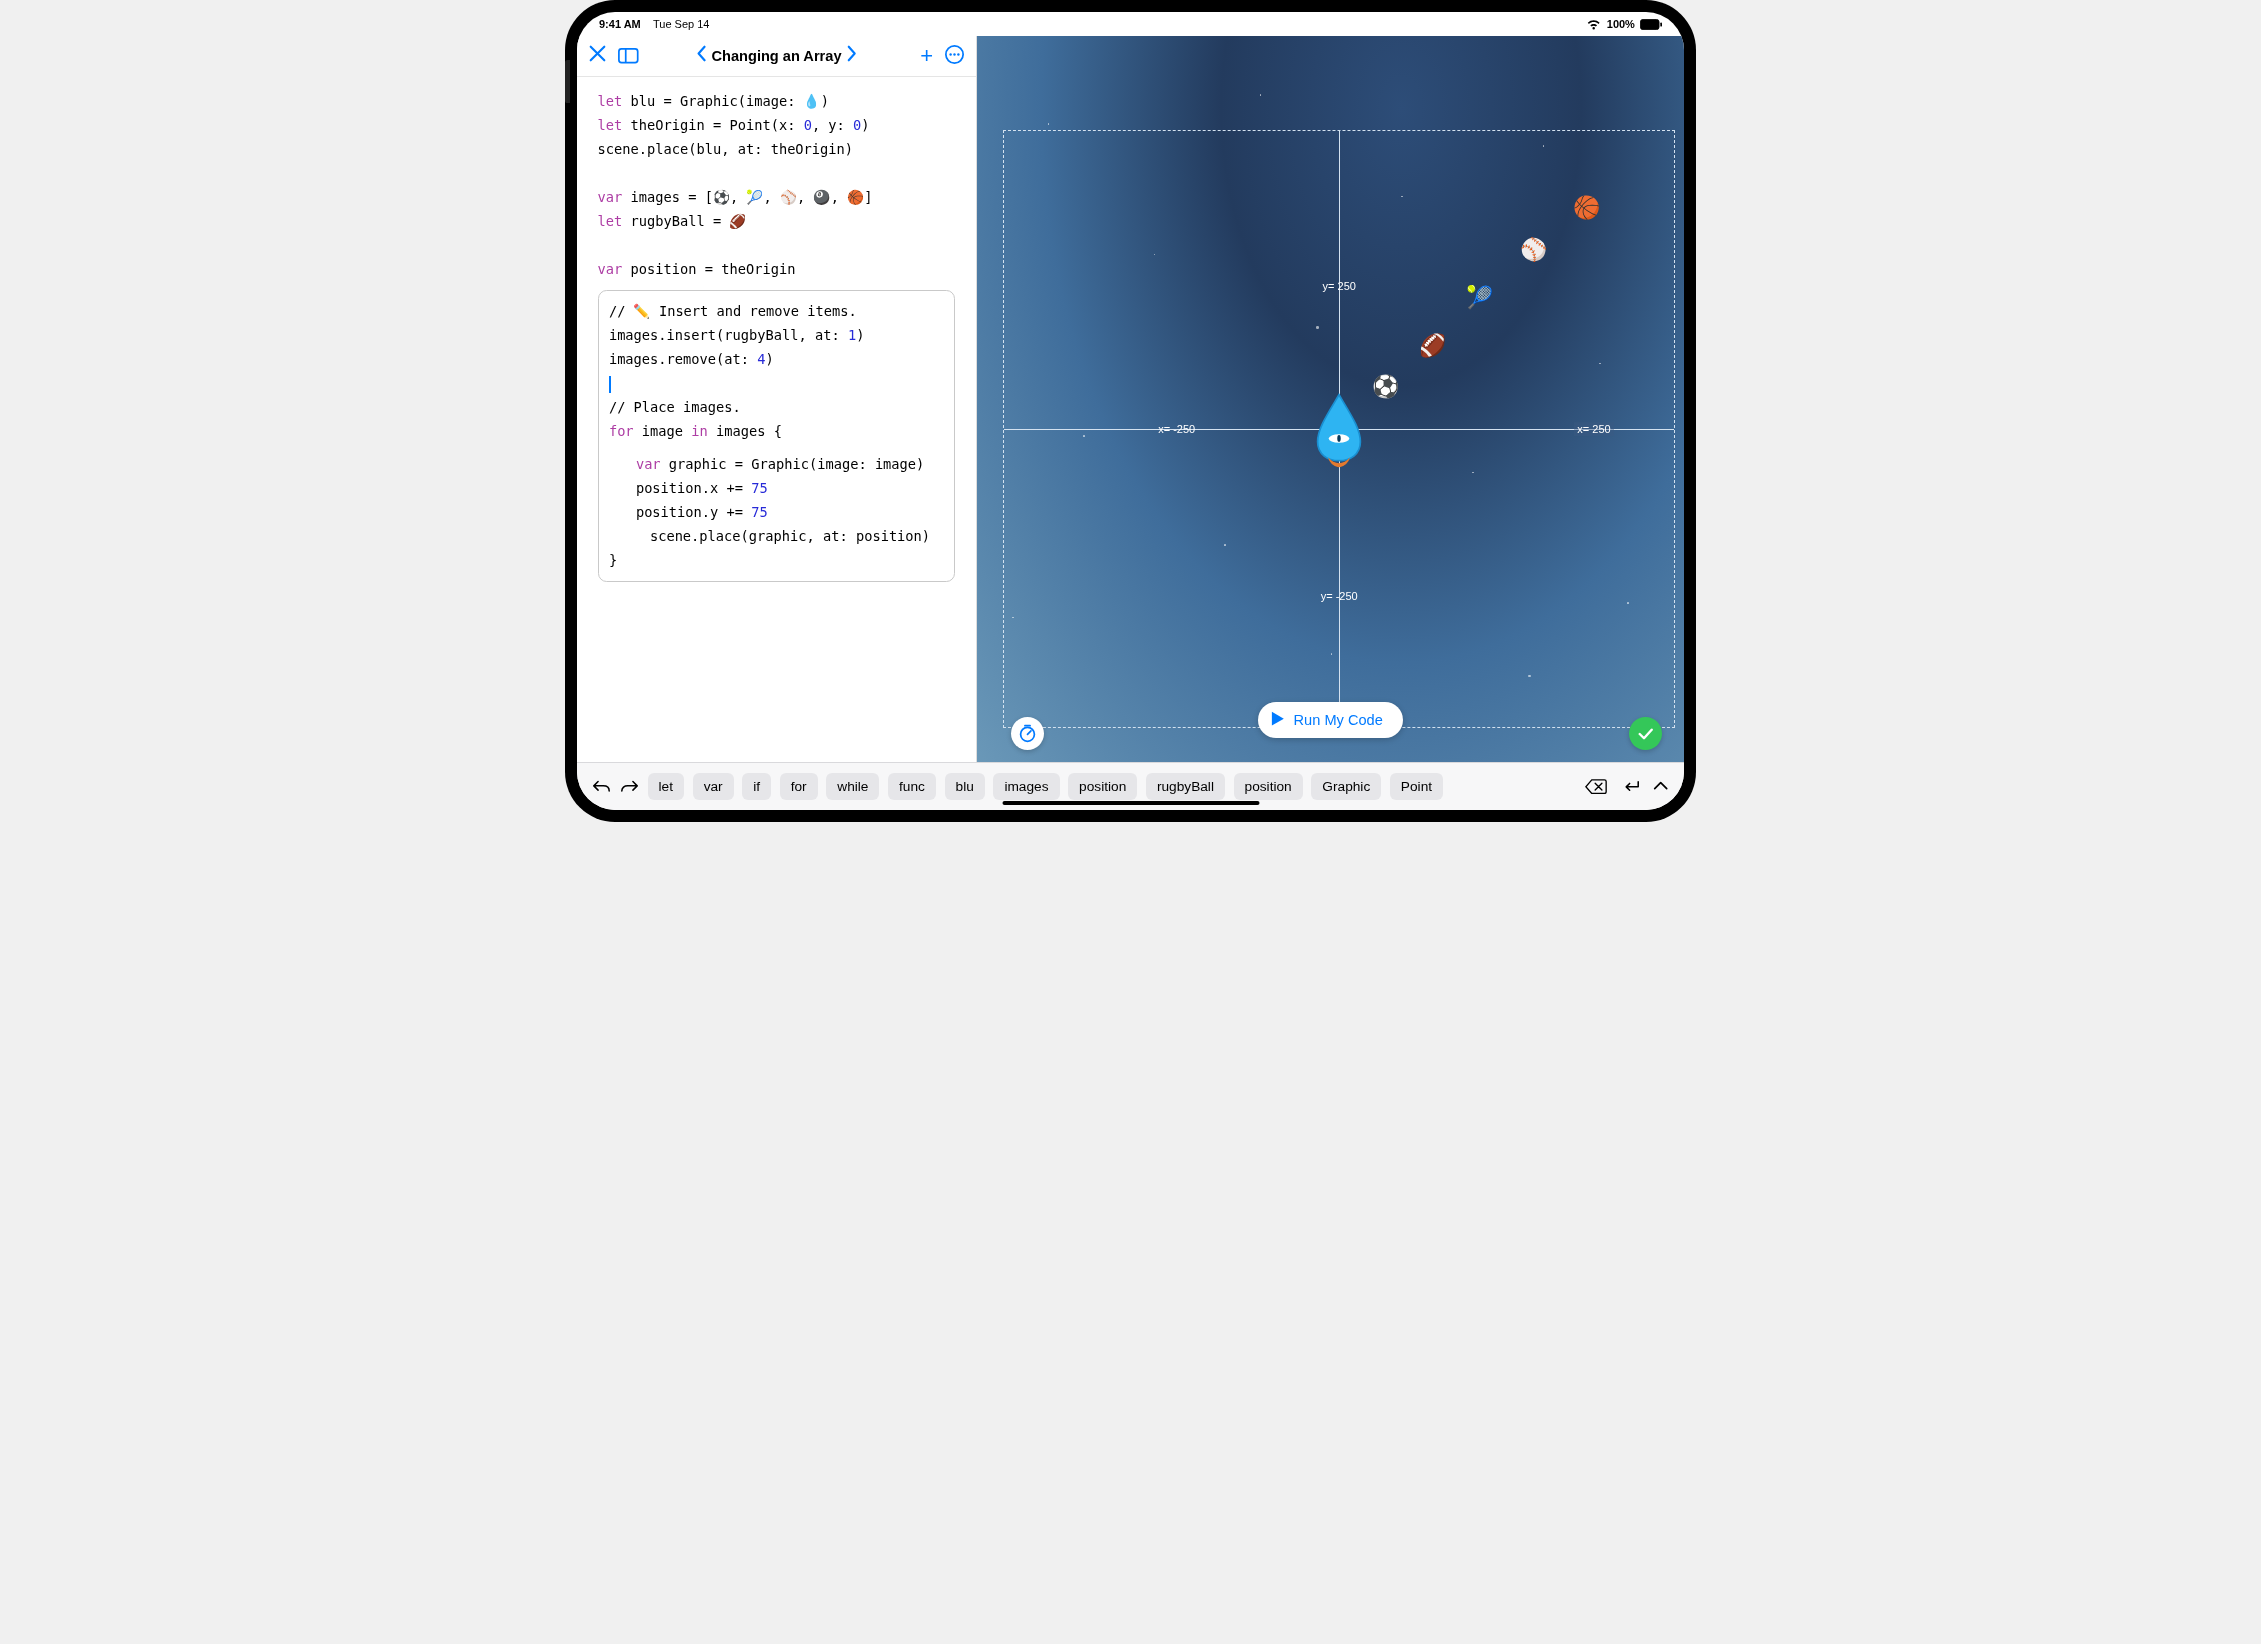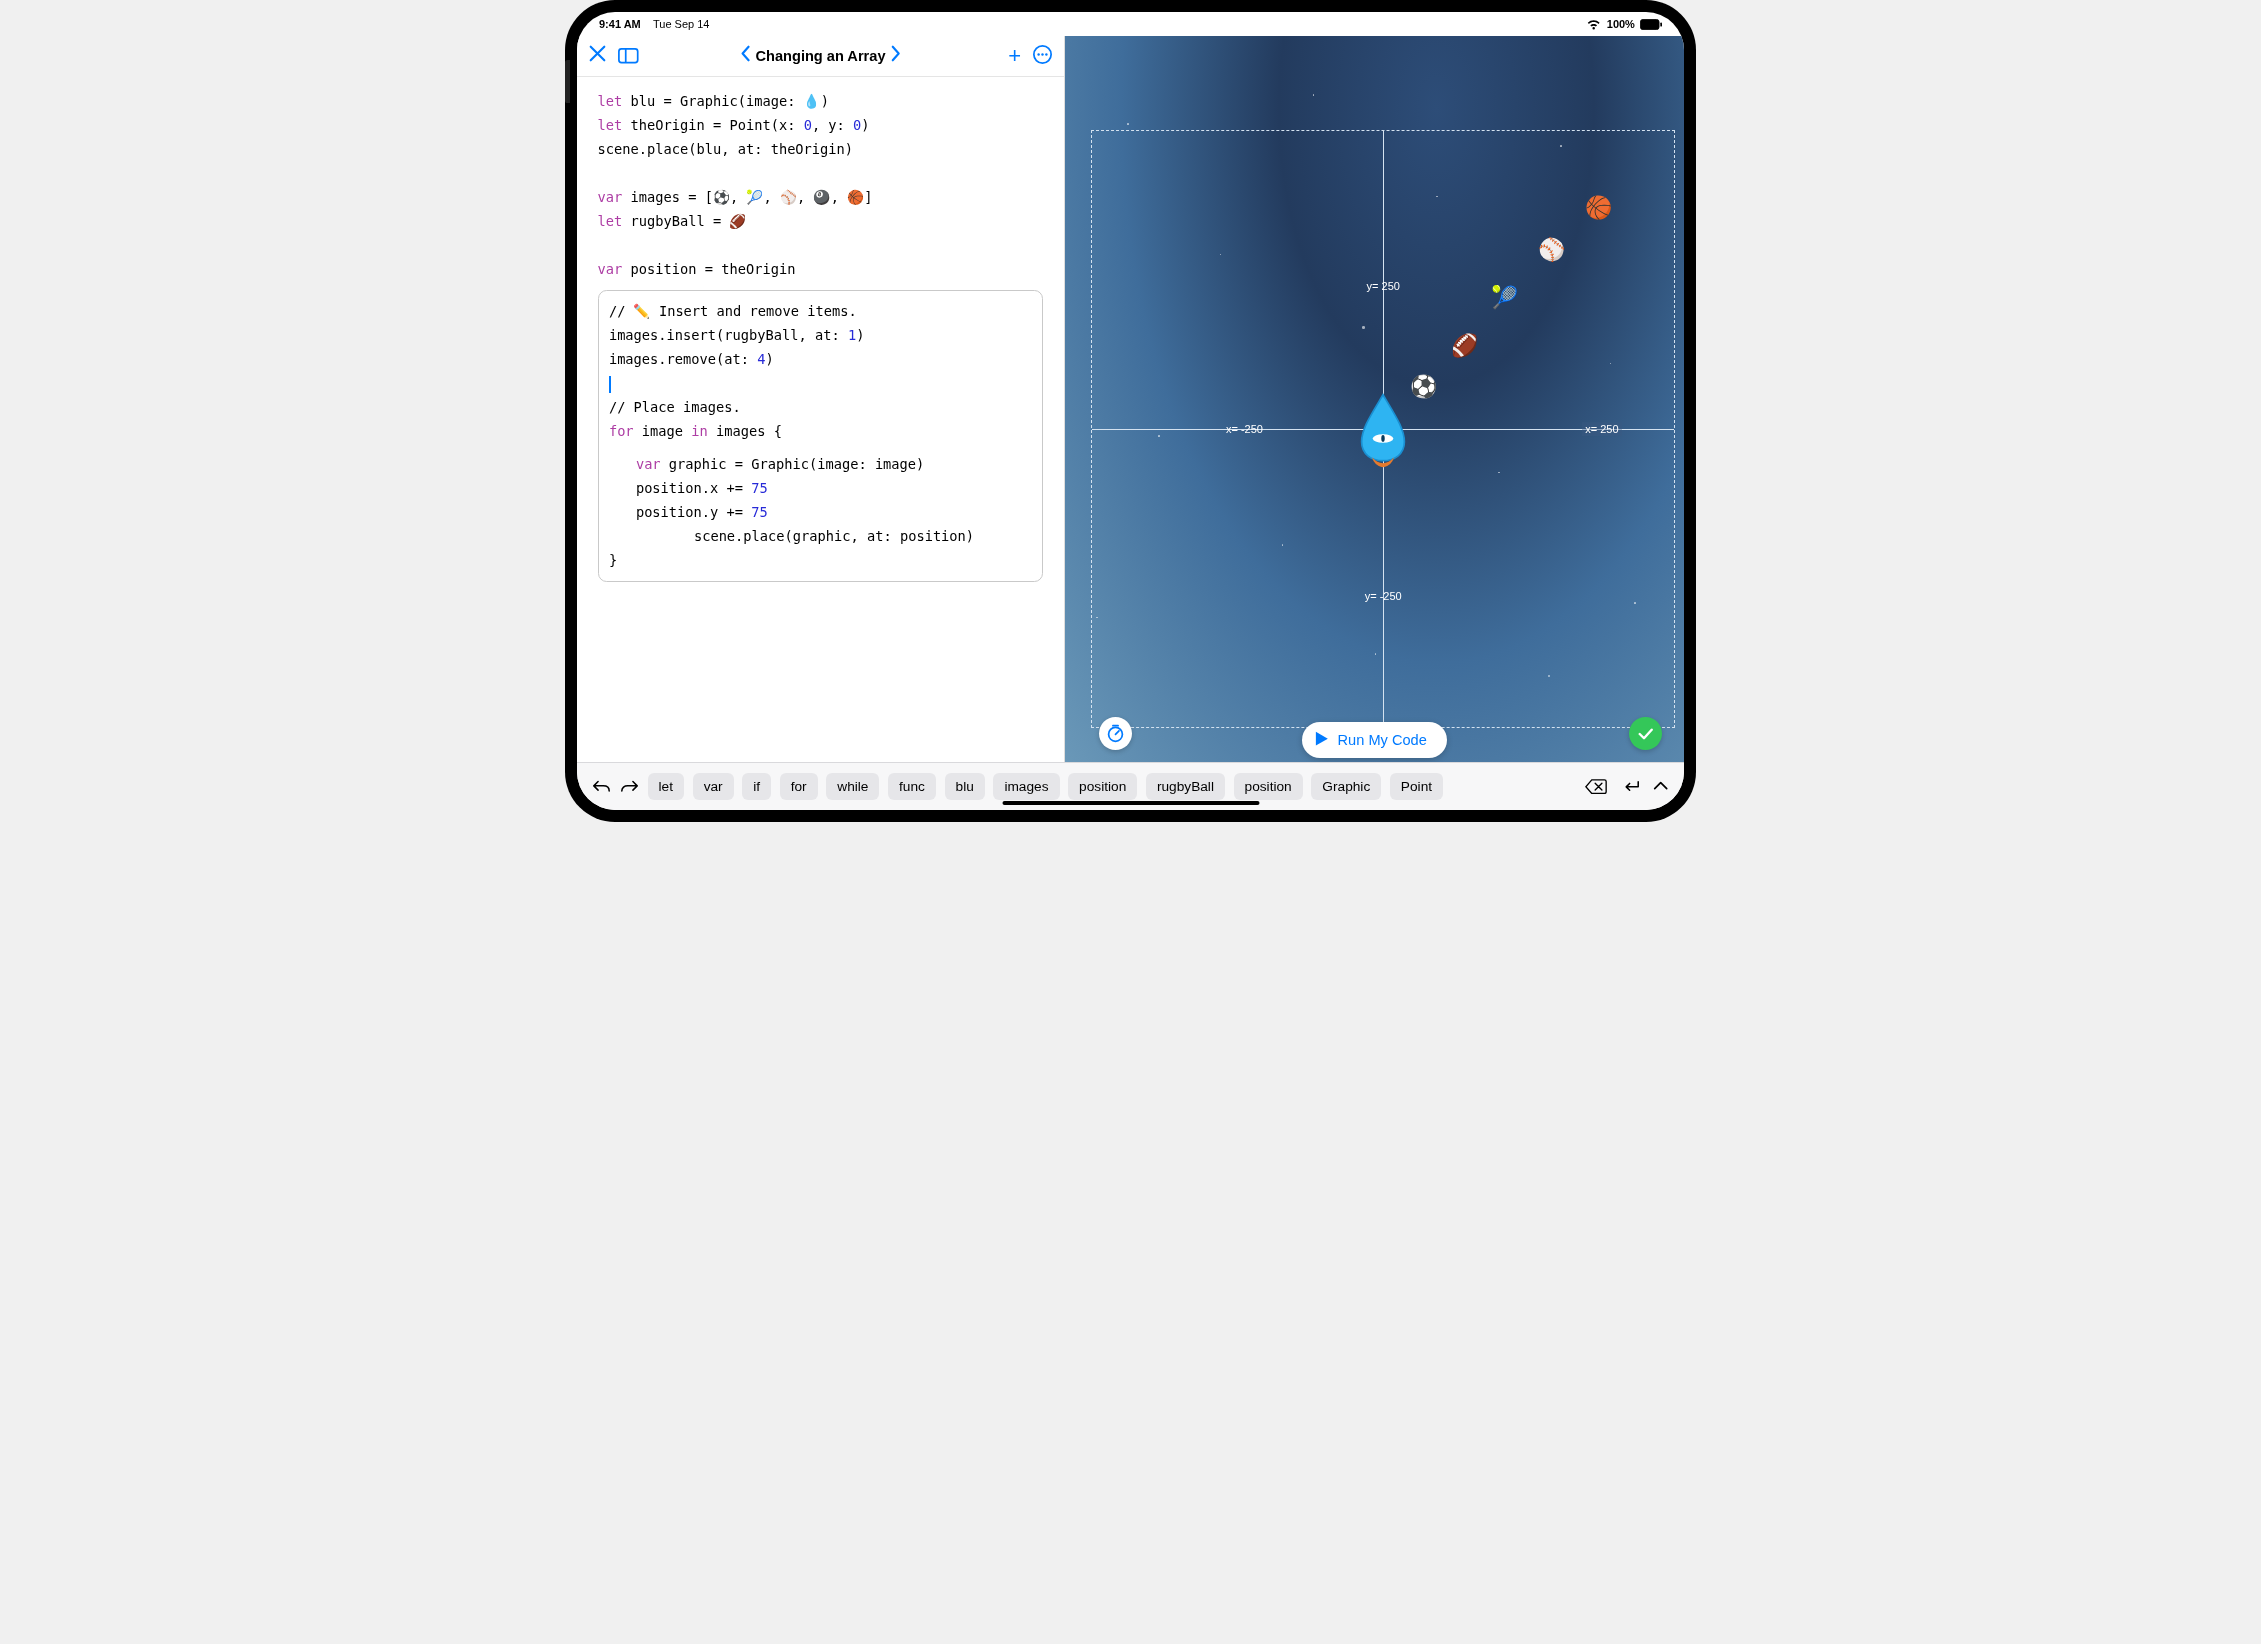--- a/index.html
+++ b/index.html
@@ -20,21 +20,21 @@
 .status-bar {
   height: 24px; display: flex; align-items: center; justify-content: space-between;
   padding: 0 22px; font-size: 11px; font-weight: 600; color: #000;
 }
 .status-right { display: flex; align-items: center; gap: 5.1px; }
 .wifi-icon svg, .battery-icon svg { display: block; }
 .content-split {
   flex: 1; display: flex; position: relative; min-height: 0;
 }
 .left-pane {
-  width: 488px; background: #fff; display: flex; flex-direction: column; border-right: 0.9px solid #ddd;
+  width: 400px; background: #fff; display: flex; flex-direction: column; border-right: 0.9px solid #ddd;
   position: relative;
 }
 .top-bar {
   height: 41px; display: flex; align-items: center; padding: 0 12px;
   border-bottom: 0.9px solid #e5e5e5;
 }
 .tb-close { color: #007aff; font-size: 19px; margin-right: 12px; cursor: pointer; }
 .tb-panel { color: #007aff; margin-right: auto; cursor: pointer; display:flex; align-items:center;}
 .tb-title-wrap { position: absolute; left: 0; right: 0; display: flex; justify-content: center; align-items: center; pointer-events: none; }
 .tb-title-wrap > * { pointer-events: auto; }
@@ -70,21 +70,21 @@
 .lbl-xn { top: 50%; left: 23%; transform: translateY(-50%); }
 .lbl-xp { top: 50%; right: 9%; transform: translateY(-50%); background: rgba(60,90,130,0.4); padding: 0.9px 3.4px;}
 .lbl-yn { left: 50%; top: 75%; transform: translateX(-50%); margin-top: 12px; }
 .lbl-yp { left: 50%; top: 25%; transform: translateX(-50%); }
 .blu-char {
   position: absolute; left: 50%; top: 50%; transform: translate(-50%,-50%);
 }
 .blu-char svg { display: block; }
 .ball { position: absolute; font-size: 22px; transform: translate(-50%,-50%); }
 .run-bar {
-  position: absolute; bottom: 4px; left: 0; right: 0; display: flex; align-items: center; justify-content: center;
+  position: absolute; bottom: 24px; left: 0; right: 0; display: flex; align-items: center; justify-content: center;
 }
 .run-pill {
   background: #fff; border-radius: 20.6px; height: 36px; display: flex; align-items: center;
   padding: 0 20.6px 0 13.7px; gap: 8.6px; cursor: pointer; box-shadow: 0 1.7px 6.9px rgba(0,0,0,.2);
   color: #007aff; font-size: 14.6px; font-weight: 500;
 }
 .run-play { color: #007aff; }
 .timer-btn, .success-btn {
   position: absolute; bottom: 12px; width: 33px; height: 33px; border-radius: 50%; background: #fff;
   display: flex; align-items: center; justify-content: center; cursor: pointer;

